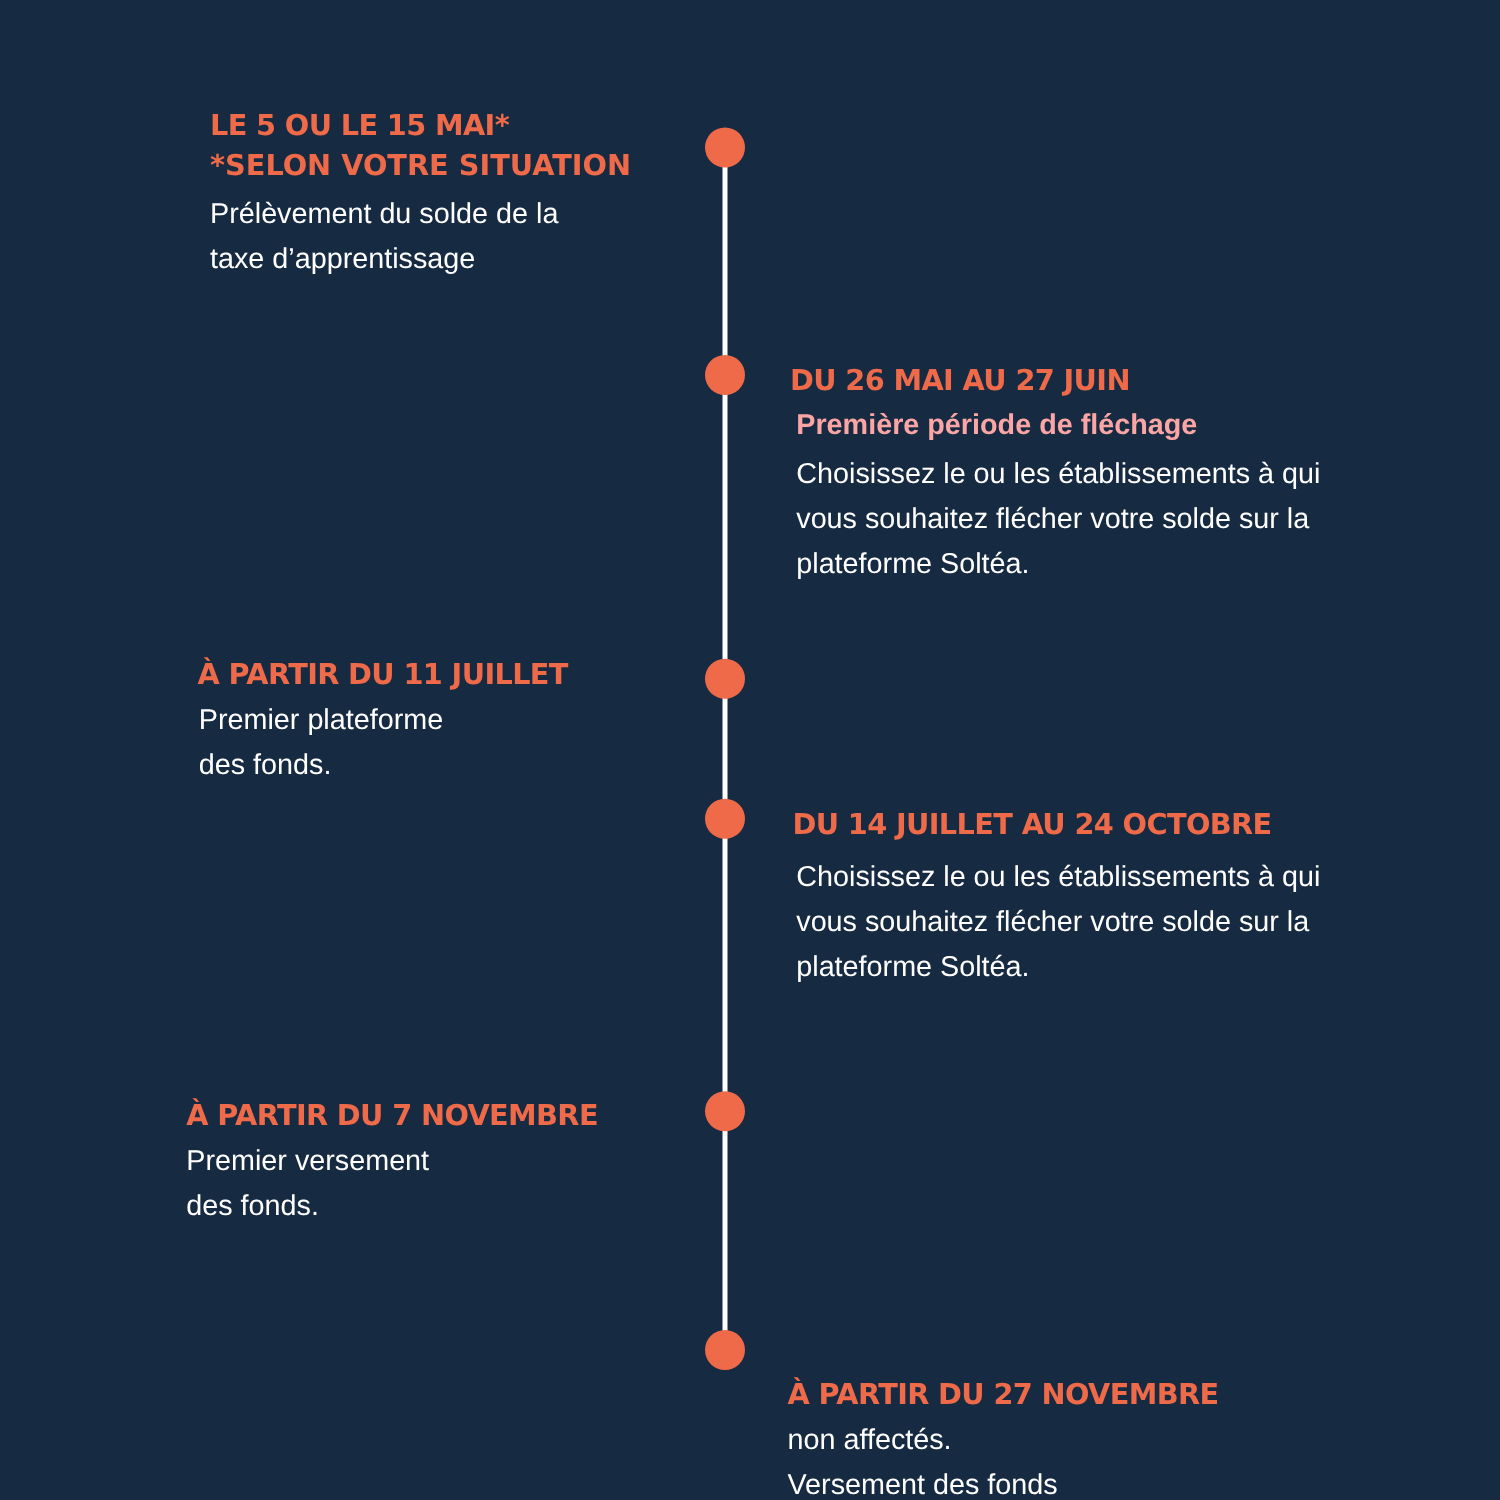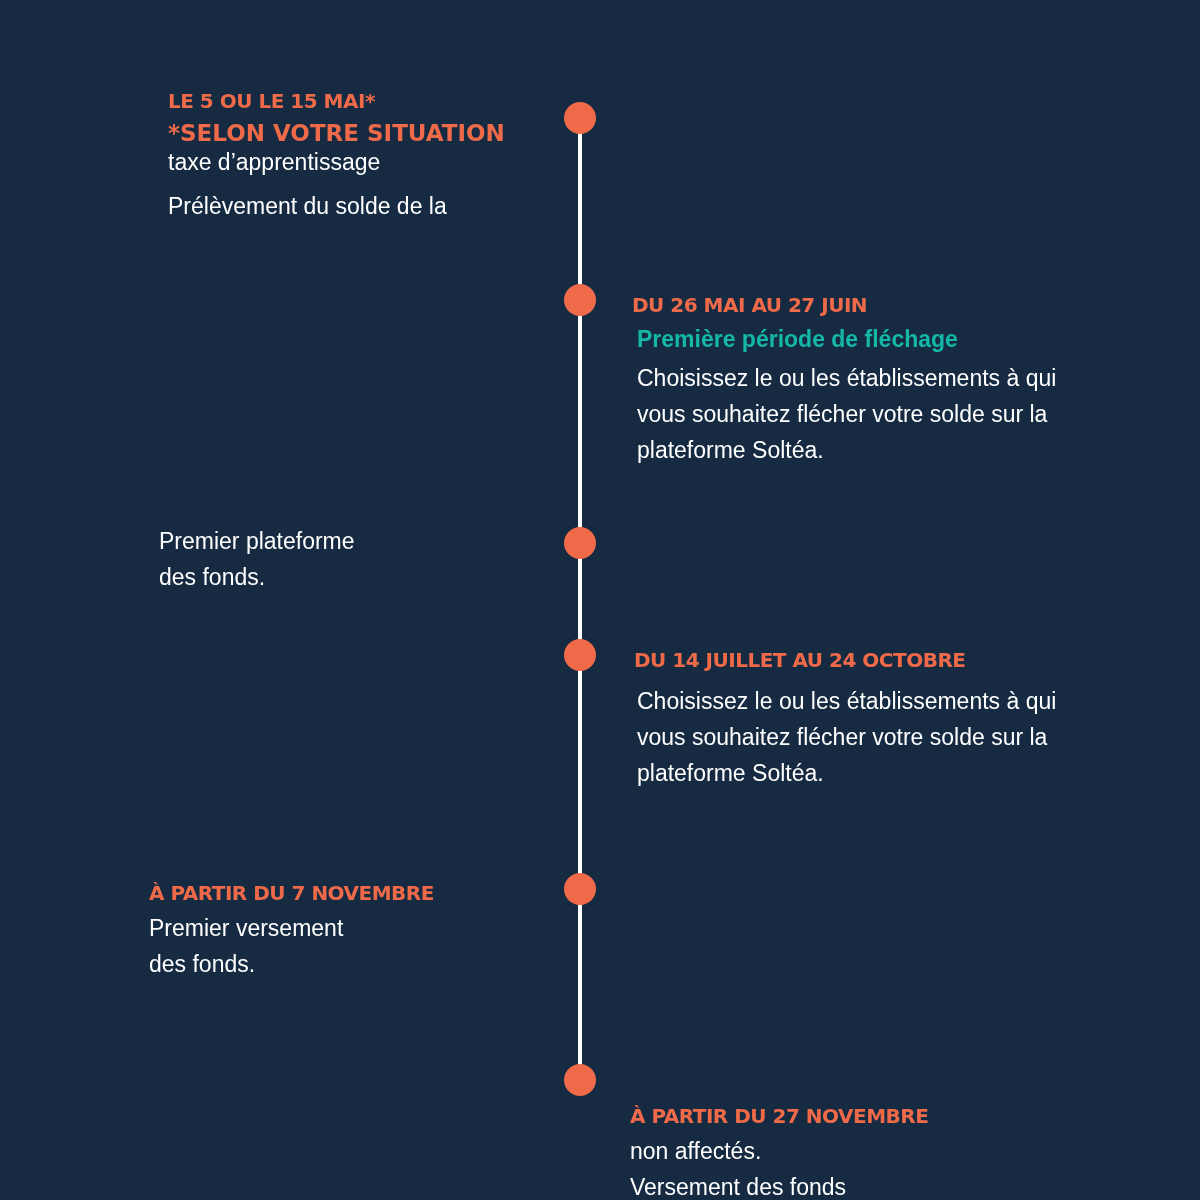--- a/index.html
+++ b/index.html
@@ -1,53 +1,54 @@
 <!DOCTYPE html>
 <html><head>
 <meta charset="utf-8">
 <style>
   html,body{margin:0;padding:0;}
   body{width:1200px;height:1200px;background:#162a42;position:relative;overflow:hidden;font-family:"Liberation Sans",sans-serif;}
   .line{position:absolute;left:578px;top:118px;width:4px;height:962px;background:#ffffff;}
   .dot{position:absolute;width:32px;height:32px;border-radius:50%;background:#ee6a49;left:564px;}
   .blk{position:absolute;}
-  .h{color:#ee6a49;font-family:"DejaVu Sans",sans-serif;font-weight:bold;font-size:20px;letter-spacing:-0.5px;white-space:nowrap;line-height:34px;}
+  .h{color:#ee6a49;font-family:"DejaVu Sans",sans-serif;font-weight:bold;font-size:23px;letter-spacing:-0.5px;white-space:nowrap;line-height:34px;}
   .sub{color:#ee6a49;font-family:"DejaVu Sans",sans-serif;font-weight:bold;font-size:23px;line-height:22px;white-space:nowrap;}
   .t{color:#ffffff;font-size:23px;line-height:36px;white-space:nowrap;}
-  .b{color:#14b8a6;font-size:23px;font-weight:bold;line-height:30px;white-space:nowrap;}
+  .b{color:#fca5a5;font-size:23px;font-weight:bold;line-height:30px;white-space:nowrap;}
 </style>
 </head>
 <body>
 
 <div class="line"></div>
 <div class="dot" style="top:102px"></div>
 <div class="dot" style="top:284px"></div>
 <div class="dot" style="top:527px"></div>
 <div class="dot" style="top:639px"></div>
 <div class="dot" style="top:873px"></div>
 <div class="dot" style="top:1064px"></div>
 
 <div class="blk" style="left:168px;top:84px">
   <div class="h">LE 5 OU LE 15 MAI*</div>
   <div class="sub" style="margin-top:4px">*SELON VOTRE SITUATION</div>
+  <div class="t" style="margin-top:8px">Prélèvement du solde de la</div>
   <div class="t">taxe d’apprentissage</div>
-  <div class="t" style="margin-top:8px">Prélèvement du solde de la</div>
 </div>
 
 <div class="blk" style="left:632px;top:288px">
   <div class="h">DU 26 MAI AU 27 JUIN</div>
   <div style="padding-left:5px">
     <div class="b" style="margin-top:2px">Première période de fléchage</div>
     <div class="t" style="margin-top:6px">Choisissez le ou les établissements à qui</div>
     <div class="t">vous souhaitez flécher votre solde sur la</div>
     <div class="t">plateforme Soltéa.</div>
   </div>
 </div>
 
 <div class="blk" style="left:158px;top:523px">
+  <div class="h">À PARTIR DU 11 JUILLET</div>
   <div class="t" style="margin-left:1px">Premier plateforme</div>
   <div class="t" style="margin-left:1px">des fonds.</div>
 </div>
 
 <div class="blk" style="left:634px;top:643px">
   <div class="h">DU 14 JUILLET AU 24 OCTOBRE</div>
   <div style="padding-left:3px">
     <div class="t" style="margin-top:6px">Choisissez le ou les établissements à qui</div>
     <div class="t">vous souhaitez flécher votre solde sur la</div>
     <div class="t">plateforme Soltéa.</div>

